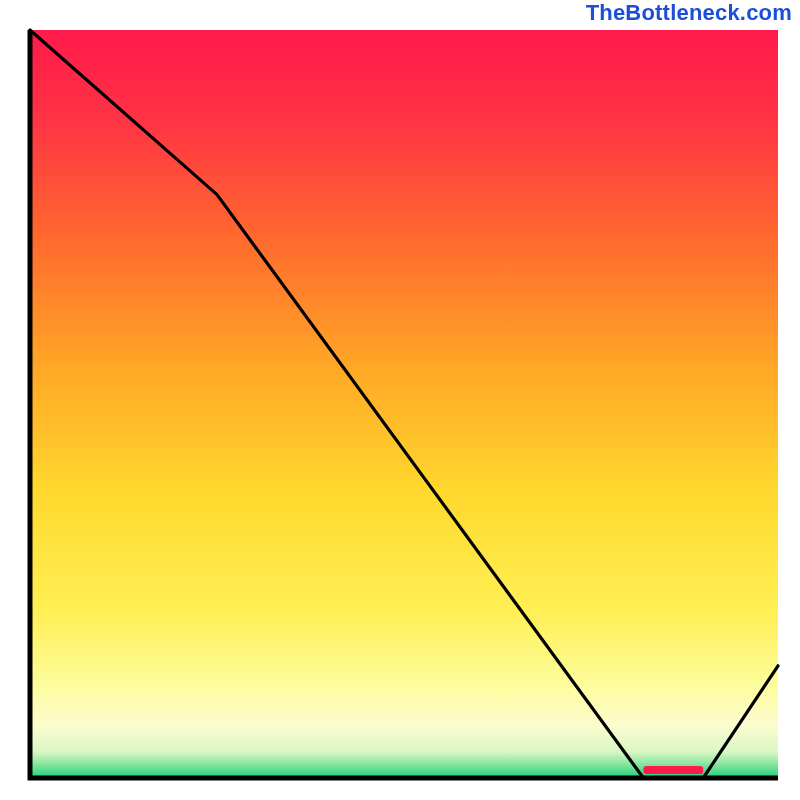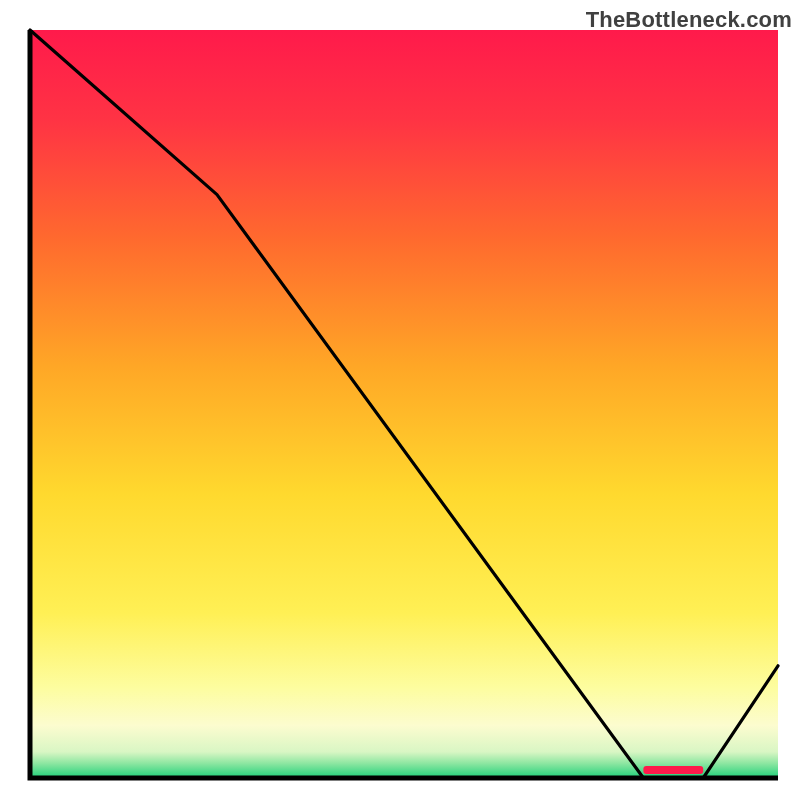--- a/index.html
+++ b/index.html
@@ -11,25 +11,25 @@
     font-family: Arial, Helvetica, sans-serif;
     overflow: hidden;
   }
   .stage {
     position: relative;
     width: 800px;
     height: 800px;
   }
   .watermark {
     position: absolute;
-    top: 7px;
+    top: 0;
     right: 8px;
     font-size: 22px;
     font-weight: 600;
-    color: #404040;
+    color: #1d4ed8;
     letter-spacing: 0.2px;
   }
   svg {
     display: block;
   }
 </style>
 </head>
 <body>
 
 <div class="stage">

